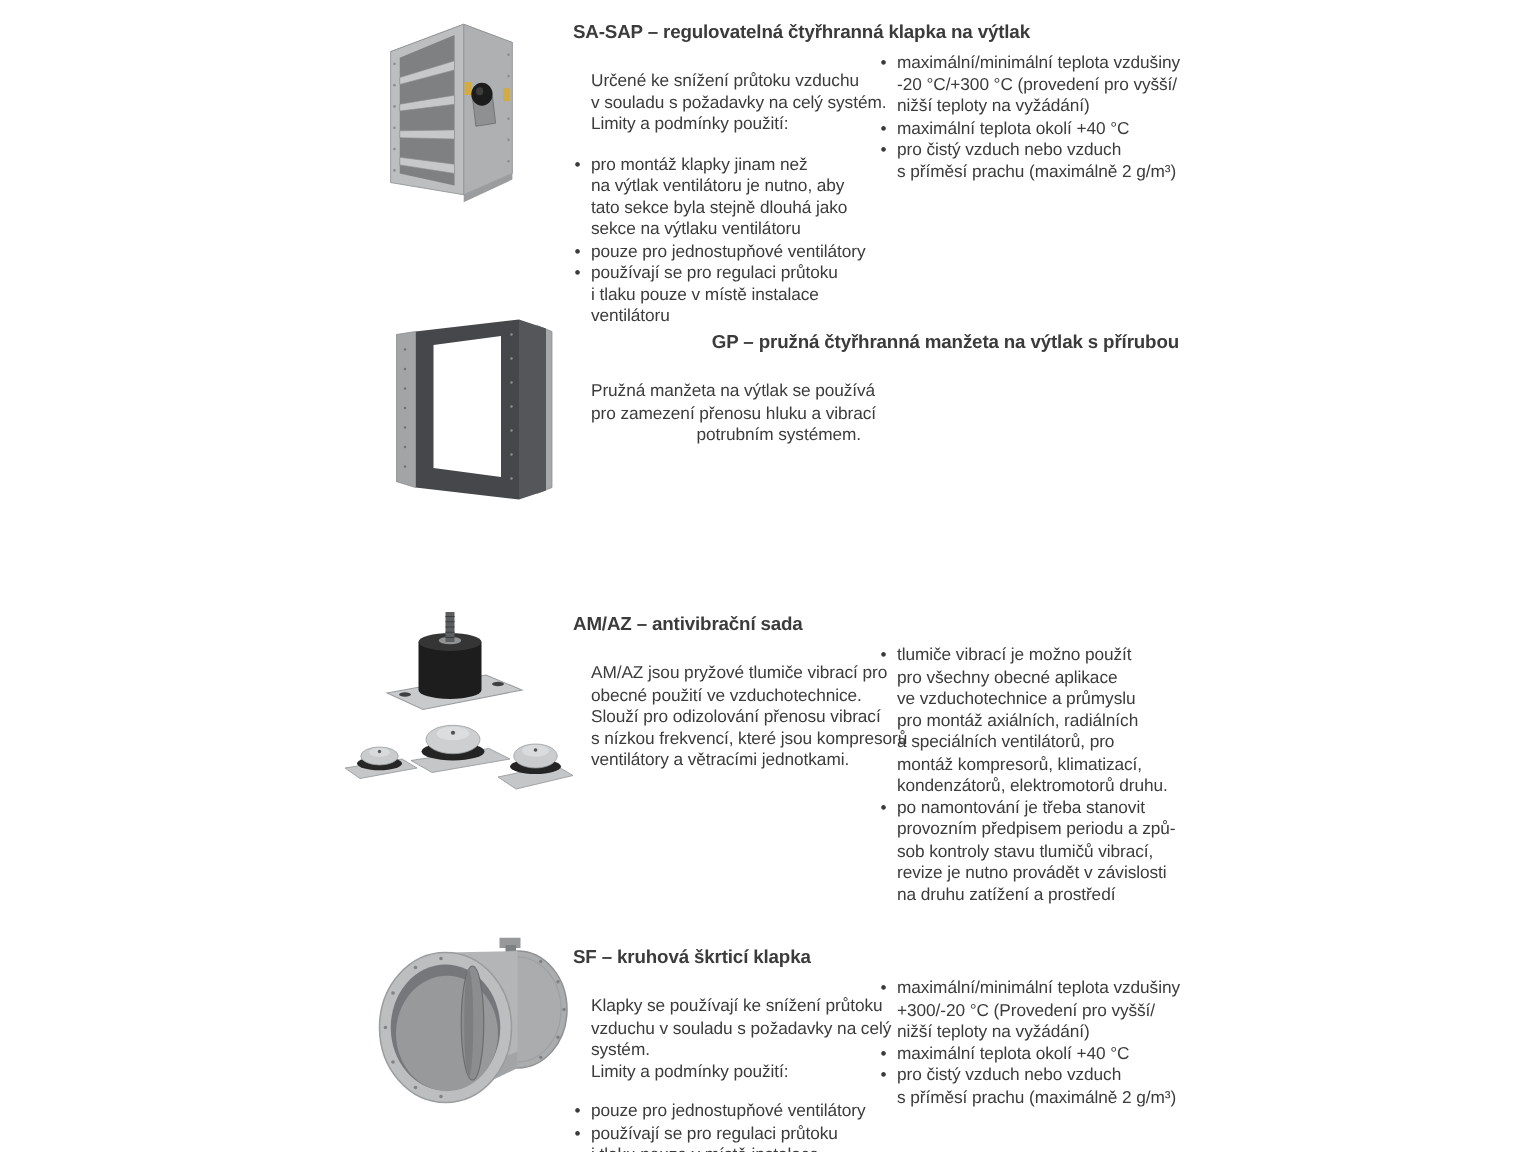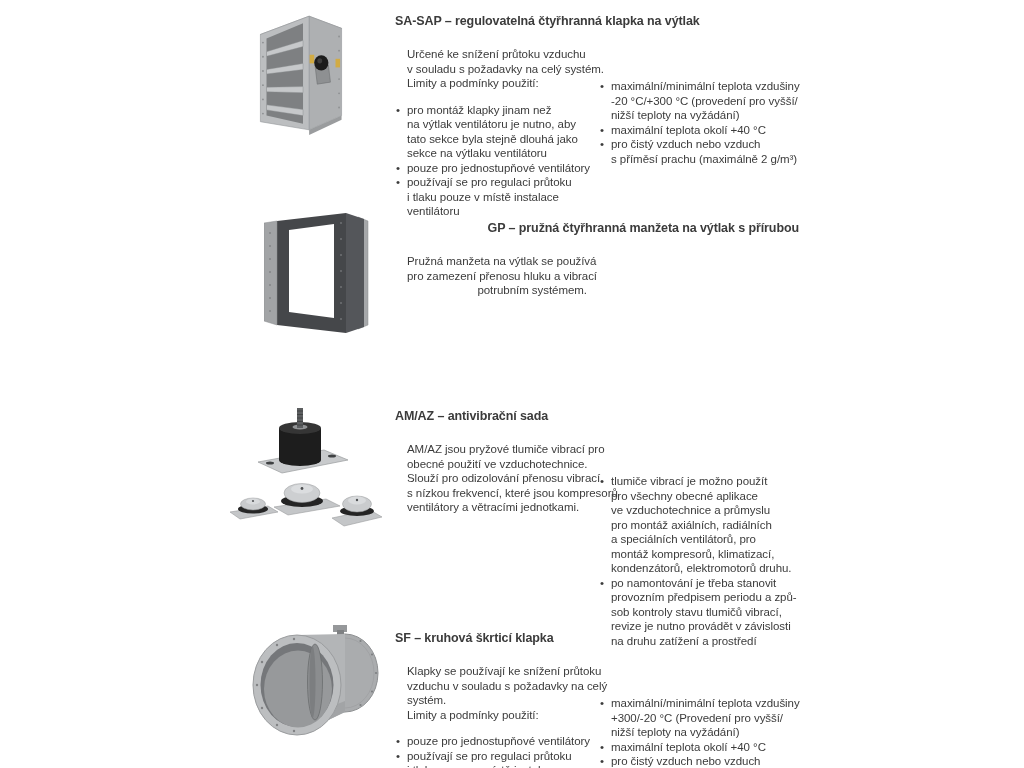--- a/index.html
+++ b/index.html
@@ -2,28 +2,28 @@
 <html><head>
 <meta charset="utf-8">
 <style>
   html,body { margin:0; padding:0; background:#ffffff; }
   .page {
     position:relative; width:1024px; height:768px; background:#ffffff;
     font-family:"Liberation Sans", sans-serif; color:#3b3b3b; overflow:hidden;
   }
   .product-image { position:absolute; }
   .product-image svg { display:block; width:100%; height:100%; }
-  .ptext { position:absolute; left:395px; width:404px; }
+  .ptext { position:absolute; left:382px; width:404px; }
   .head {
     font-size:12.5px; font-weight:bold; line-height:16px;
     margin:0 0 6px 0; letter-spacing:-0.1px; color:#3b3b3b;
   }
   .cols { display:flex; align-items:flex-start; }
   .col-l { flex:0 0 204px; width:204px; }
-  .col-r { flex:0 0 200px; width:200px;margin-top:44px; }
+  .col-r { flex:0 0 200px; width:200px; }
   .intro {
     margin:12px; font-size:11.5px; line-height:14.5px;
     white-space:pre; letter-spacing:-0.05px;
   }
   ul.blist { list-style:none; margin:0; padding:0; }
   ul.blist li {
     position:relative; padding-left:12px;
     font-size:11.5px; line-height:14.5px; white-space:pre; letter-spacing:-0.05px;
   }
   ul.blist li::before { content:"\2022"; position:absolute; left:1px; top:0; }

